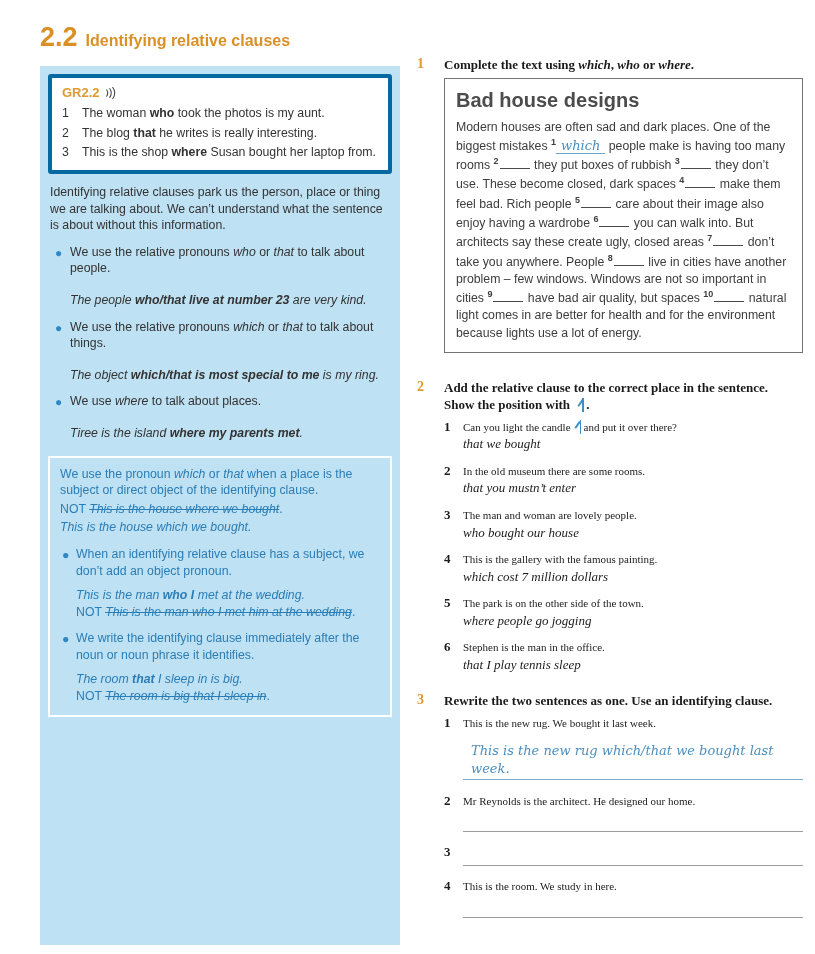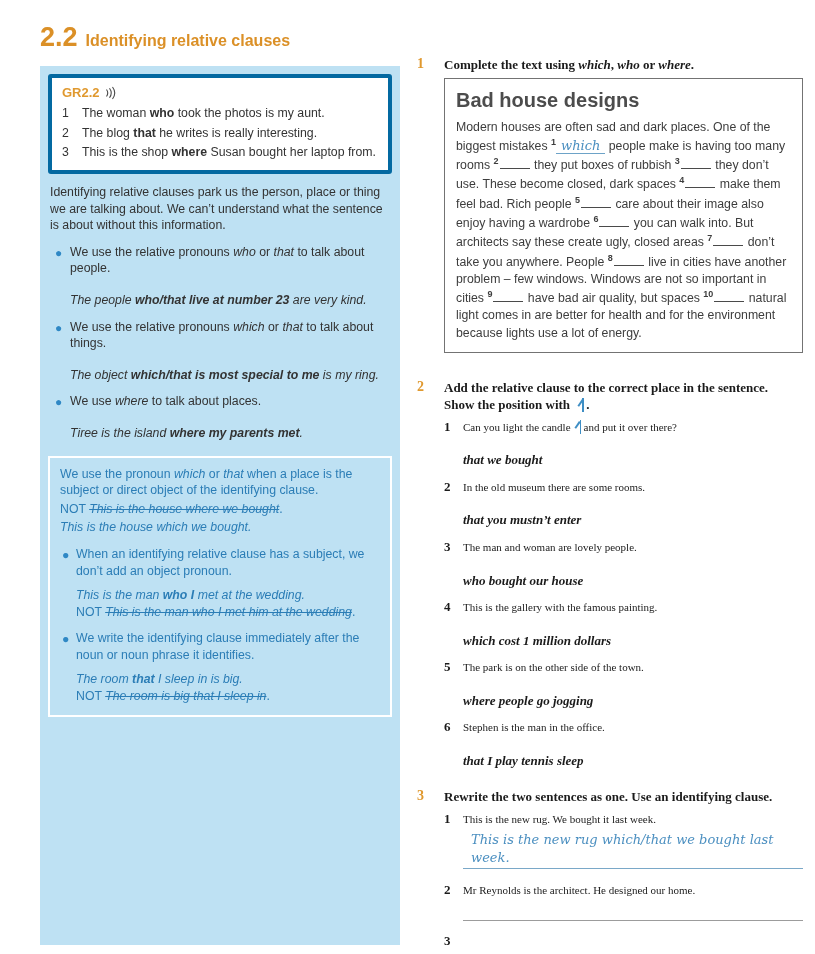--- a/index.html
+++ b/index.html
@@ -50,24 +50,24 @@
   .reading-body{font-size:12.3px;color:#3d3d3d;line-height:1.4;}
   .reading-body sup{font-weight:bold;font-size:9px;}
   .gap{display:inline-block;width:30px;height:0.9em;border-bottom:1.3px solid #4a4a4a;margin:0 1px;}
   .hand-fill{font-family:"DejaVu Serif",serif;font-style:italic;color:#4b8fc0;
              border-bottom:1.3px solid #6da3c8;padding:0 5px;font-size:13px;}
 
   
   .ex-item{display:grid;grid-template-columns:19px 1fr;margin-bottom:9px;}
   .item-num{font-weight:bold;font-size:13px;}
   .sentence{font-size:11px;line-height:1.3;}
-  .clause{font-size:13px;font-weight:bold;font-style:italic;margin-top:16px;}
+  .clause{font-size:13px;font-weight:normal;font-style:italic;margin-top:0;}
   .answer-line{border-bottom:1px solid #9c9c9c;height:15px;margin:7px 0 2px;}
   .hand-answer{display:block;font-family:"DejaVu Serif",serif;font-style:italic;color:#4b8fc0;
-               font-size:13px;border-bottom:1.3px solid #7aa8c8;padding:3px 2px 1px 8px;margin:1px 0 3px;}
+               font-size:13px;border-bottom:1.3px solid #7aa8c8;padding:3px 2px 1px 8px;margin:8px 0 3px;}
 
   
   .caret{display:inline-block;width:9px;height:14px;position:relative;margin:0 1px 0 3px;vertical-align:-3px;}
   .caret::before{content:"";position:absolute;left:6px;top:0;width:1.6px;height:14px;background:#3e8ec4;}
   .caret::after{content:"";position:absolute;left:6.5px;top:1px;width:8px;height:1.6px;background:#3e8ec4;
                 transform-origin:left center;transform:rotate(125deg);}
 </style>
 </head>
 <body>
 
@@ -173,21 +173,21 @@
           <span class="clause" style="display:block">that you mustn’t enter</span></span>
         </div>
         <div class="ex-item">
           <span class="item-num">3</span>
           <span><span class="sentence">The man and woman are lovely people.</span>
           <span class="clause" style="display:block">who bought our house</span></span>
         </div>
         <div class="ex-item">
           <span class="item-num">4</span>
           <span><span class="sentence">This is the gallery with the famous painting.</span>
-          <span class="clause" style="display:block">which cost 1 million dollars</span></span>
+          <span class="clause" style="display:block">which cost 7 million dollars</span></span>
         </div>
         <div class="ex-item">
           <span class="item-num">5</span>
           <span><span class="sentence">The park is on the other side of the town.</span>
           <span class="clause" style="display:block">where people go jogging</span></span>
         </div>
         <div class="ex-item">
           <span class="item-num">6</span>
           <span><span class="sentence">Stephen is the man in the office.</span>
           <span class="clause" style="display:block">that I play tennis sleep</span></span>

